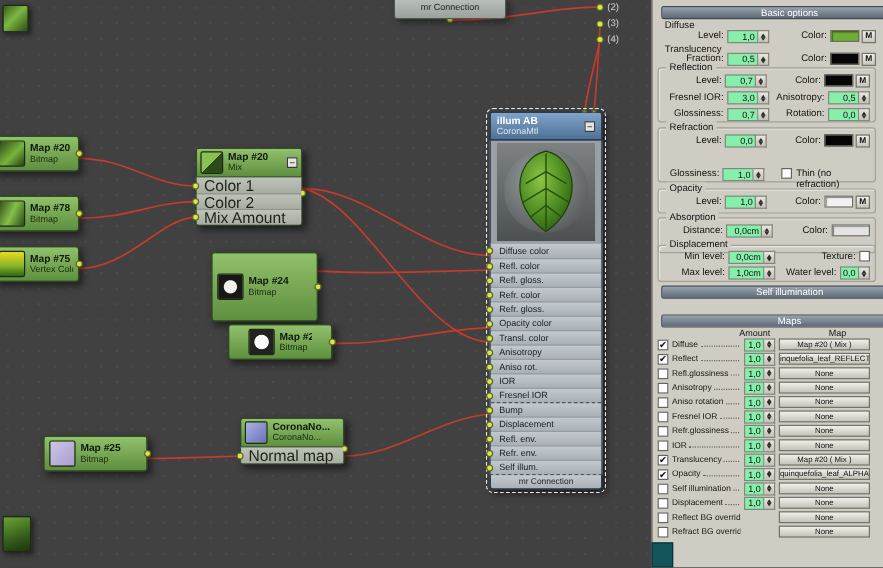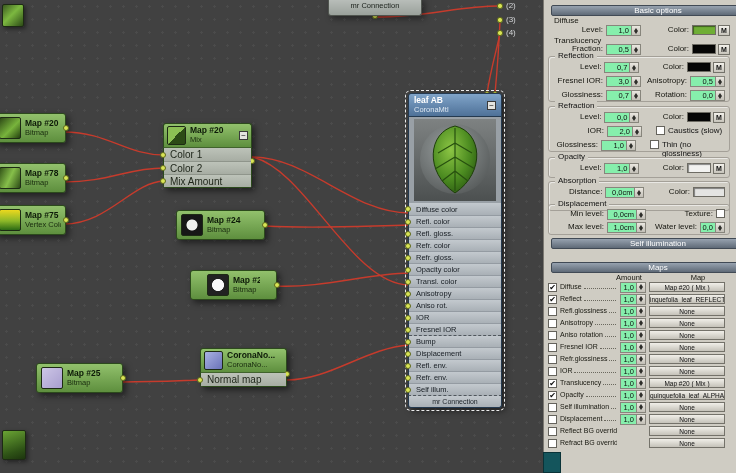--- a/index.html
+++ b/index.html
@@ -20,21 +20,21 @@
 .has-body .nhead{border-radius:3px 3px 0 0;border-bottom:1px solid #41632d}
 .nicon{width:22px;height:22px;border:1px solid #1d2a14;border-radius:2px;flex:none}
 .ntit{line-height:1.15;overflow:hidden;white-space:nowrap}
 .ntit b{font-size:8.5px;color:#0d1a08;display:block}
 .ntit span{font-size:7.5px;color:#182a0e;display:block}
 .minbox{margin-left:auto;width:9px;height:9px;background:#e4e4e0;border:1px solid #3a3a3a;
   font-size:8px;line-height:7px;text-align:center;color:#111;flex:none}
 .minbox::before{content:"−"}
 .nbody{background:#aeb4aa;border:1px solid #2c4a1c;border-top:none;border-radius:0 0 3px 3px}
 .srow{position:relative;height:13px;display:flex;align-items:center;padding:0 6px;
-  font-size:10px;color:#1d2418;background:linear-gradient(#bdc3b9,#a7ada3);border-top:1px solid #8f958b}
+  font-size:13px;color:#1d2418;background:linear-gradient(#bdc3b9,#a7ada3);border-top:1px solid #8f958b}
 .nbody div.srow:first-of-type{border-top:none}
 .sock{position:absolute;width:6px;height:6px;border-radius:50%;background:#d9e455;border:1px solid #5d671c}
 .sock.in{left:-4px;top:50%;margin-top:-3px}
 .sock.out{right:-4px;top:50%;margin-top:-3px}
 
 
 #mainnode{left:408px;top:93px;width:94px;outline:1px dashed #ececec;outline-offset:2px}
 #mainnode .nhead{background:linear-gradient(#80a4c9,#4e7198);border-color:#24394f}
 #mainnode .ntit b{color:#fff}
 #mainnode .ntit span{color:#dde7f1;font-size:7.5px}
@@ -180,21 +180,21 @@
           </div>
 
           <div class="srow">
             <span class="sock in"></span>
             <span>Mix Amount</span>
           </div>
         </div>
     </div>
 
     <div class="node" style="left:176px;top:210px;width:89px">
-      <div class="nhead" style="padding:3px 4px">
+      <div class="nhead" style="padding:17px 4px">
         <div class="nicon" style="background:radial-gradient(circle at 50% 50%,#f0f0ee 0 36%,#171717 42%)"></div>
         <div class="ntit">
             <b>Map #24</b>
             <span>Bitmap</span>
           </div>
         <span class="sock out"></span>
       </div>
     </div>
 
     <div class="node" style="left:190px;top:270px;width:87px">
@@ -233,21 +233,21 @@
             <b>Map #25</b>
             <span>Bitmap</span>
           </div>
         <span class="sock out"></span>
       </div>
     </div>
 
     <div class="node has-body" id="mainnode">
       <div class="nhead" style="padding:2px 5px">
         <div class="ntit">
-            <b>leaf AB</b>
+            <b>illum AB</b>
             <span>CoronaMtl</span>
           </div>
         <span class="minbox"></span>
       </div>
       <div class="preview">
         <svg width="82" height="82" viewBox="0 0 82 82">
           <defs>
             <linearGradient id="pbg" x1="0" y1="0" x2="0" y2="1">
               <stop offset="0" stop-color="#7e8282"></stop>
                 <stop offset="1" stop-color="#4c5050"></stop>
@@ -427,37 +427,28 @@
       <div class="prow" style="top:5px">
         <span class="plabel w1">Level:</span>
         <span class="spin">
             <span class="v">0,0</span>
             <span class="a"></span>
           </span>
         <span class="plabel w2">Color:</span>
         <span class="swatch" style="background: rgb(6, 6, 6);"></span>
         <span class="mbtn">M</span>
       </div>
-      <div class="prow" style="top:19px">
-        <span class="plabel w1">IOR:</span>
-        <span class="spin">
-            <span class="v">2,0</span>
-            <span class="a"></span>
-          </span>
-        <span class="cb" style="margin-left:14px"></span>
-        <span style="margin-left:3px">Caustics (slow)</span>
-      </div>
       <div class="prow" style="top:33px">
         <span class="plabel w1">Glossiness:</span>
         <span class="spin">
             <span class="v">1,0</span>
             <span class="a"></span>
           </span>
         <span class="cb" style="margin-left:14px"></span>
-        <span style="margin-left:3px">Thin (no glossiness)</span>
+        <span style="margin-left:3px">Thin (no refraction)</span>
       </div>
     </div>
 
     <div class="grp" style="top:157px;height:21px">
       <span class="glabel">Opacity</span>
       <div class="prow" style="top:5px">
         <span class="plabel w1">Level:</span>
         <span class="spin">
             <span class="v">1,0</span>
             <span class="a"></span>

